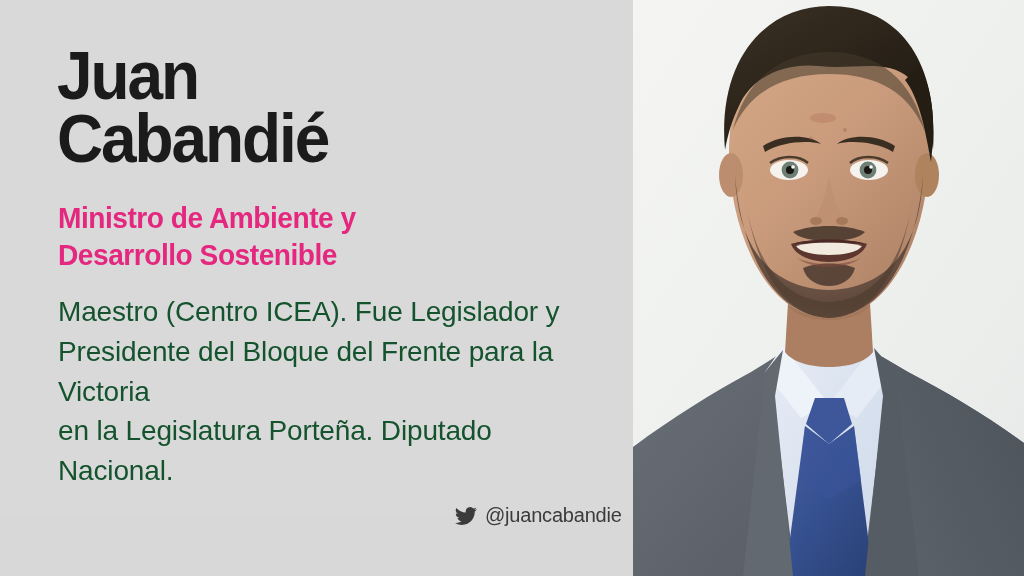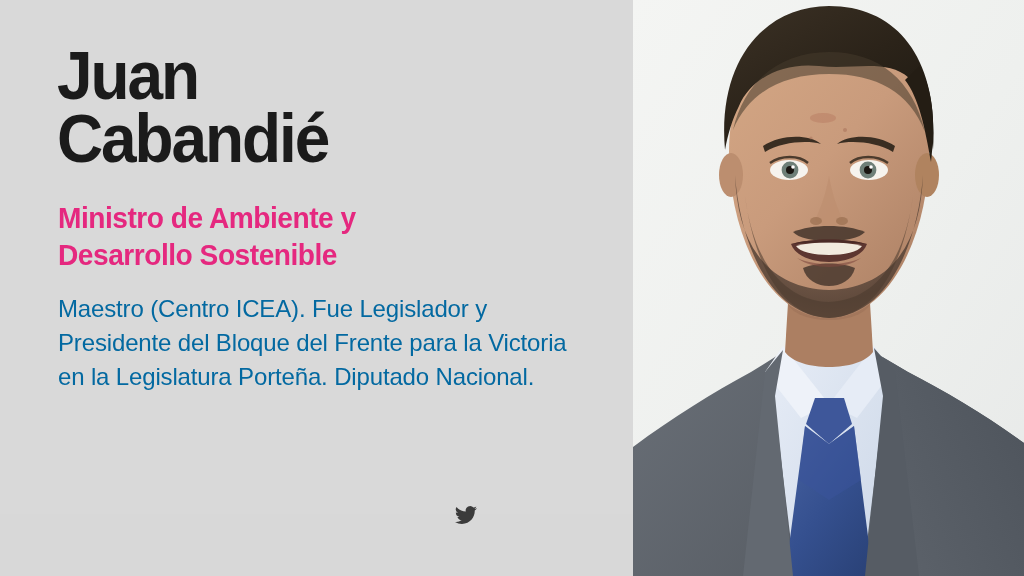--- a/index.html
+++ b/index.html
@@ -60,24 +60,24 @@
     transform: scaleX(0.97);
     transform-origin: left top;
     white-space: pre-line;
   }
 
   #person-bio {
     position: absolute;
     left: 58px;
     top: 292px;
     width: 540px;
-    color: #0369a1;
+    color: #14532d;
     font-family: "Liberation Sans", sans-serif;
     font-weight: 400;
-    font-size: 24px;
+    font-size: 28px;
     line-height: 1.42;
     letter-spacing: -0.15px;
     white-space: pre-line;
   }
 
   
   #brand-logo {
     position: absolute;
     left: 57px;
     top: 486px;
@@ -153,20 +153,21 @@
 
     <div id="person-bio">Maestro (Centro ICEA). Fue Legislador y
 Presidente del Bloque del Frente para la Victoria
 en la Legislatura Porteña. Diputado Nacional.</div>
 
 
     <div id="social-handle">
       <svg id="twitter-icon" viewBox="0 0 24 24" aria-hidden="true">
         <path fill="#3b3b3b" d="M23.95 4.57c-.88.39-1.83.65-2.82.77a4.93 4.93 0 0 0 2.16-2.72c-.95.56-2 .97-3.12 1.19a4.92 4.92 0 0 0-8.38 4.48A13.96 13.96 0 0 1 1.64 3.16a4.92 4.92 0 0 0 1.52 6.57 4.9 4.9 0 0 1-2.23-.62v.06a4.92 4.92 0 0 0 3.95 4.83 4.96 4.96 0 0 1-2.22.08 4.93 4.93 0 0 0 4.6 3.42A9.88 9.88 0 0 1 0 19.54a13.94 13.94 0 0 0 7.55 2.21c9.06 0 14.01-7.5 14.01-14.01 0-.21 0-.43-.02-.64a10 10 0 0 0 2.46-2.54z"></path>
       </svg>
+      <span id="social-handle-text">@juancabandie</span>
     </div>
 
   </div>
 
   <div id="photo-panel">
     <svg id="portrait-svg" viewBox="0 0 391 576" preserveAspectRatio="xMidYMid slice" aria-hidden="true">
       <defs>
         <linearGradient id="bgGrad" x1="0" y1="0" x2="1" y2="1">
           <stop offset="0%" stop-color="#f4f5f3"></stop>
           <stop offset="55%" stop-color="#eef0ee"></stop>

